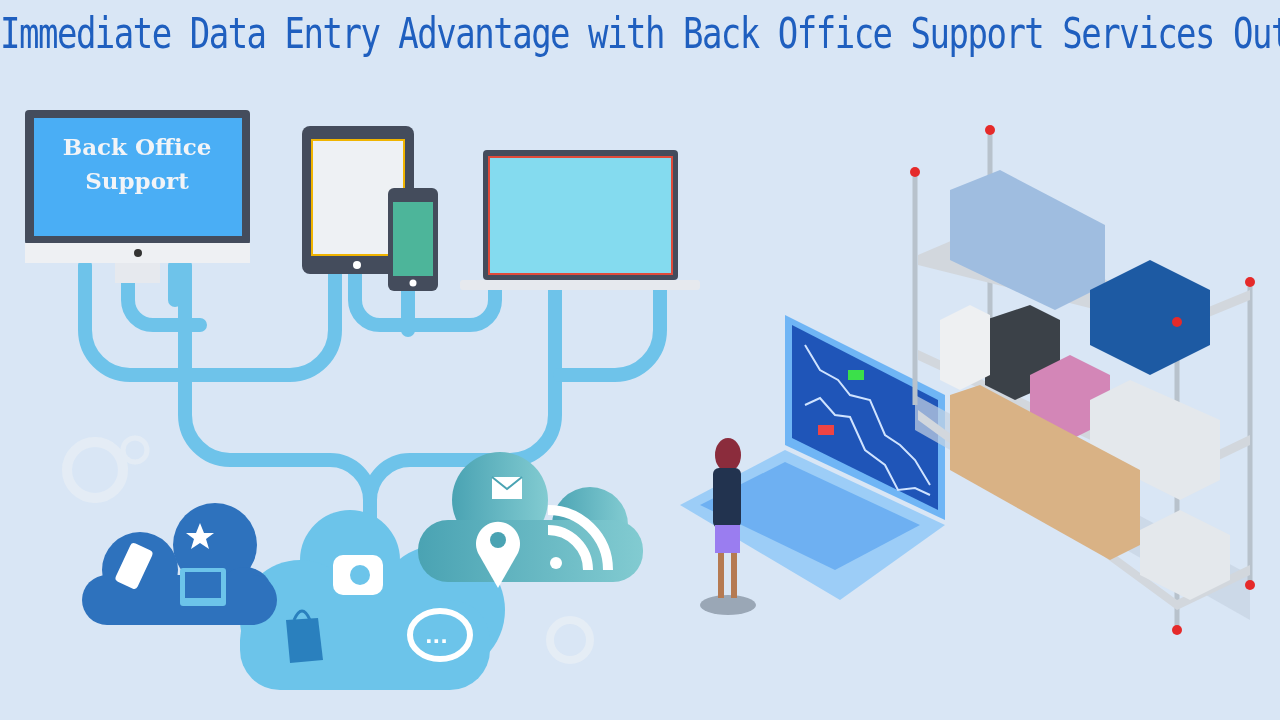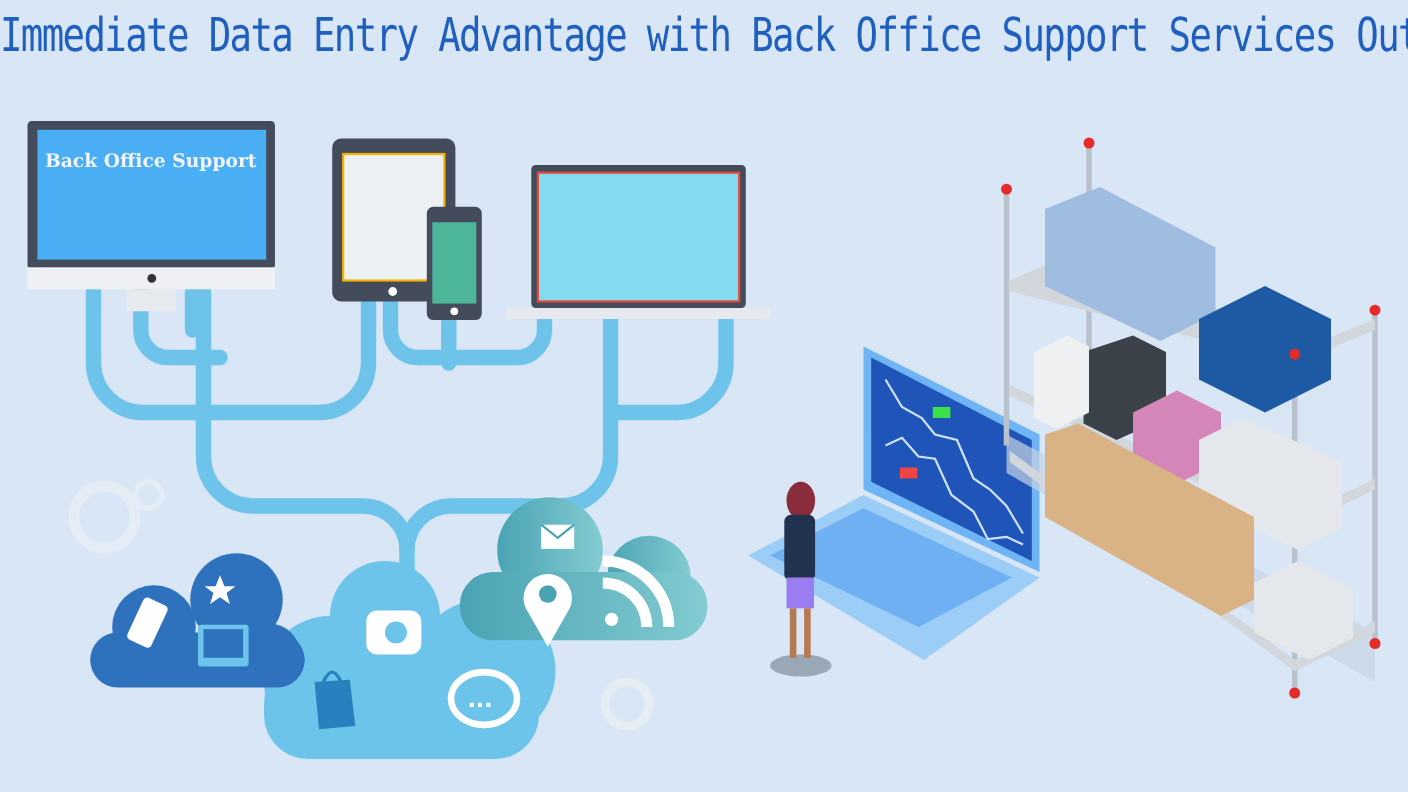--- a/index.html
+++ b/index.html
@@ -5,21 +5,21 @@
   html, body { margin:0; padding:0; }
   body { width:1280px; height:720px; background:#d9e6f5; overflow:hidden; position:relative; font-family:"DejaVu Sans", sans-serif; }
   .title {
     position:absolute; left:0; top:8px; width:1280px; text-align:center;
     font-family:"DejaVu Sans Mono", monospace; font-size:34px; color:#1f5fbf;
     letter-spacing:-1.5px; transform:scaleY(1.25); transform-origin:top center; white-space:nowrap;
   }
   .layer { position:absolute; left:0; top:0; }
   .monitor-text {
     position:absolute; left:34px; top:130px; width:206px; text-align:center;
-    font-family:"DejaVu Serif", serif; font-weight:bold; font-size:17px; line-height:34px; color:#f2f4f7;
+    font-family:"DejaVu Serif", serif; font-weight:bold; font-size:23px; line-height:34px; color:#f2f4f7;
   }
 </style>
 </head>
 <body>
 
 <div class="title">Immediate Data Entry Advantage with Back Office Support Services Outsourcing</div>
 
 <svg class="layer" width="1280" height="720" viewBox="0 0 1280 720">
 
   <g fill="none" stroke="#e6edf5" stroke-width="10" opacity="0.9">

